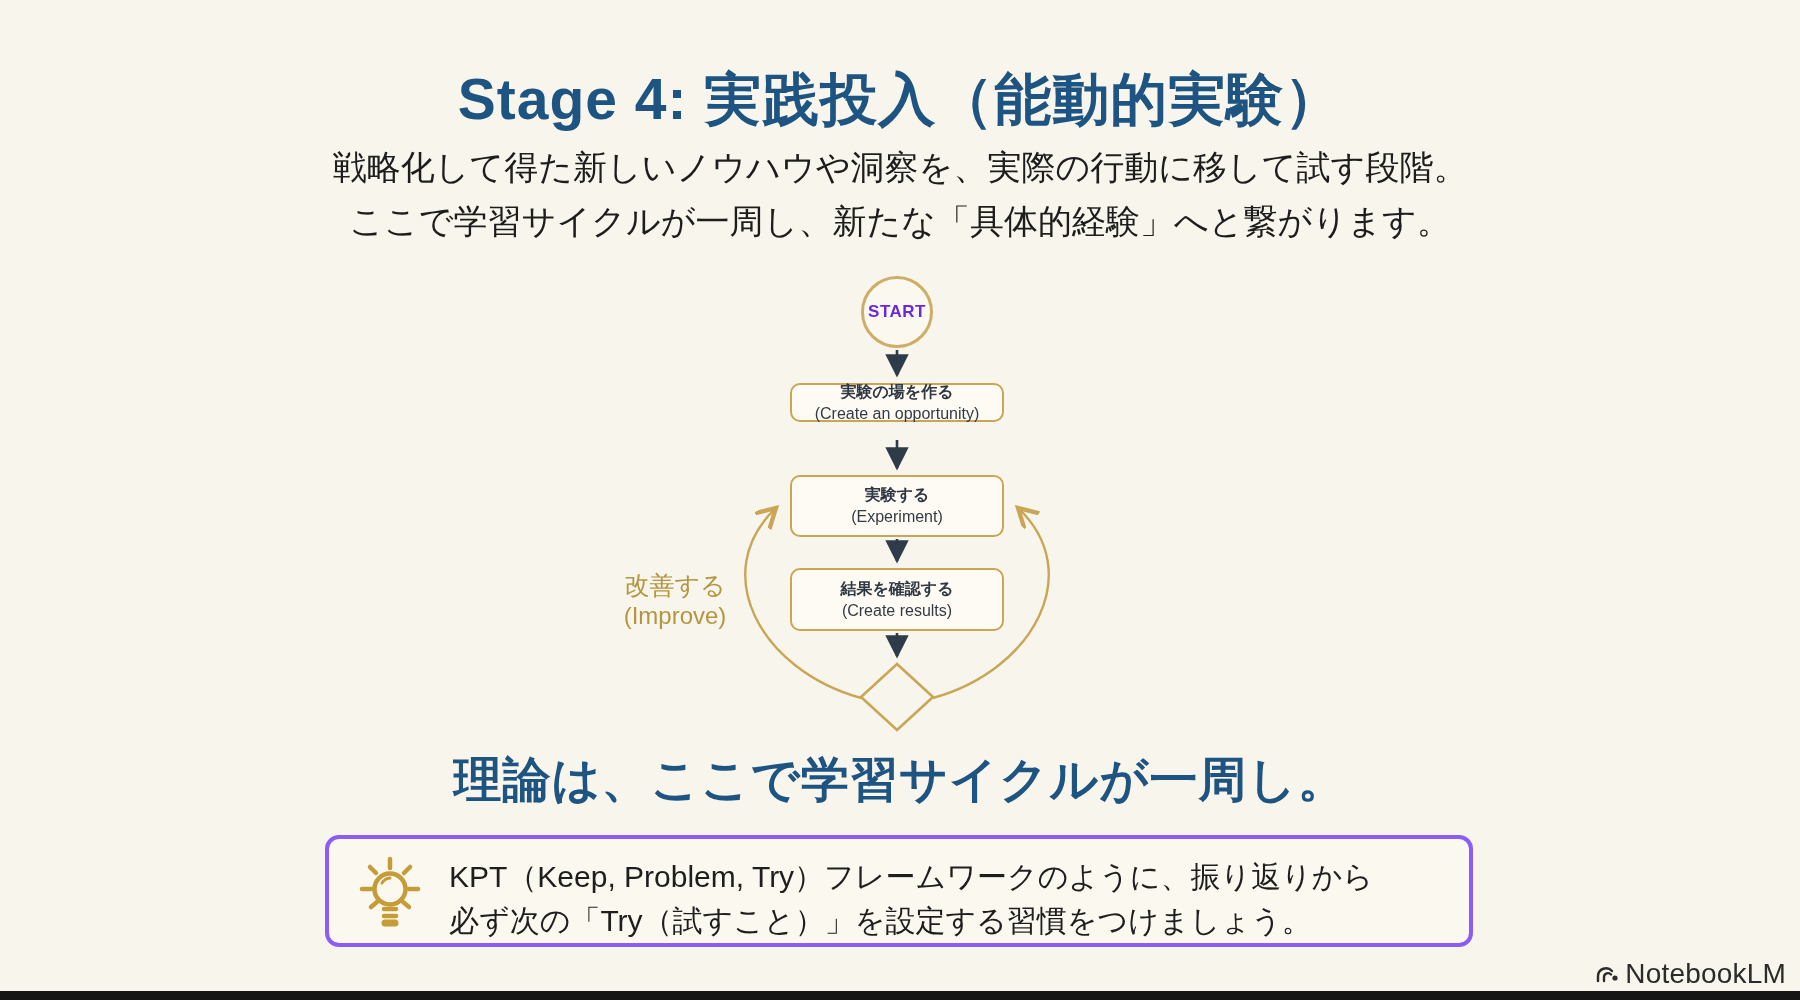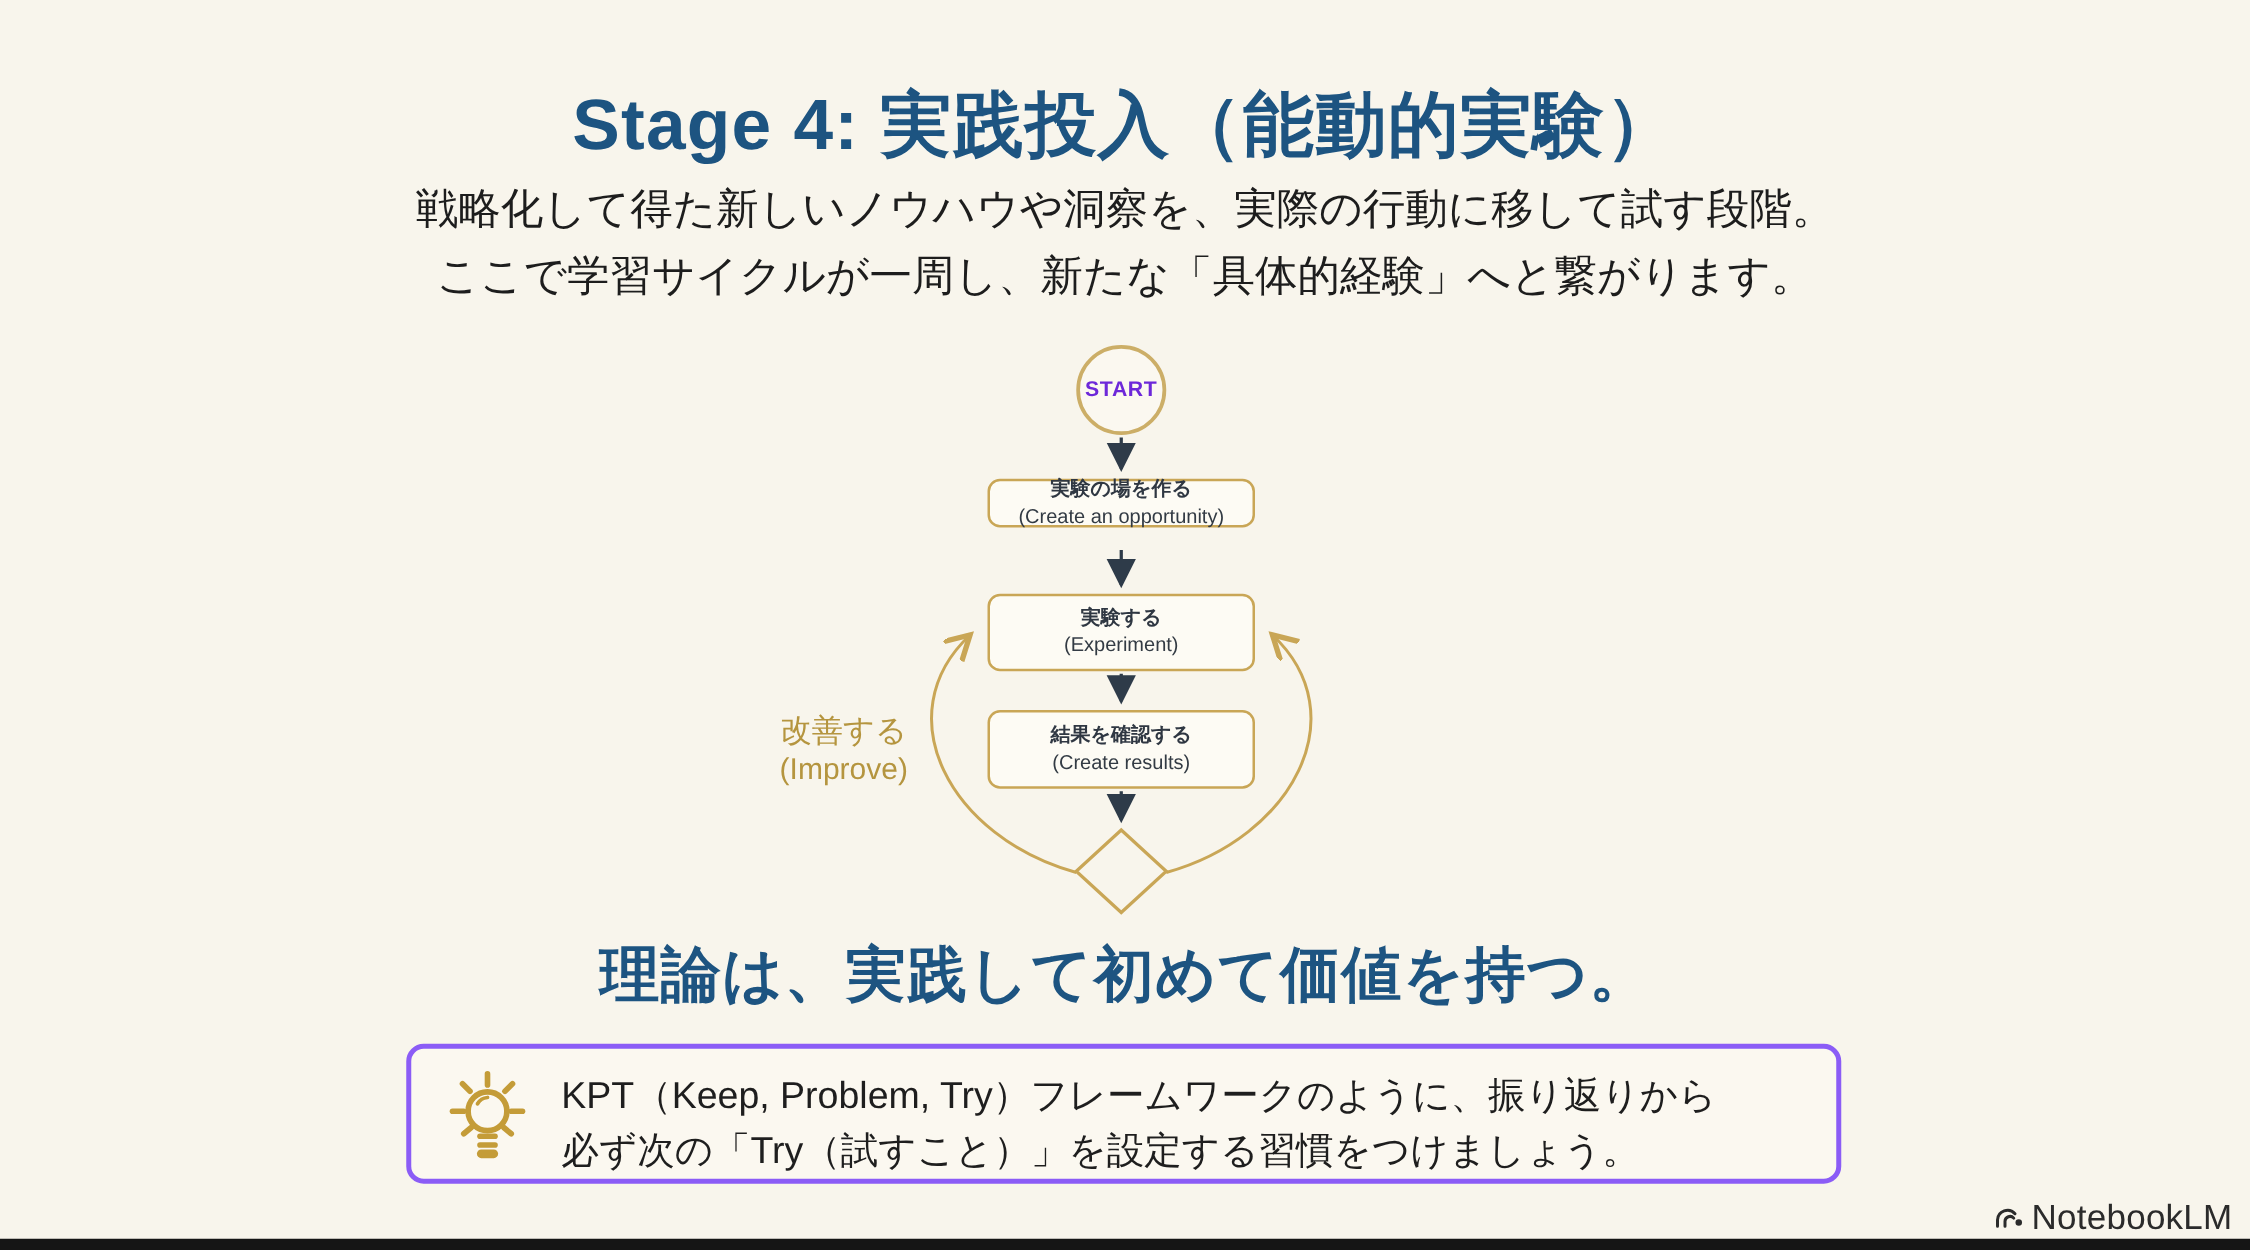--- a/index.html
+++ b/index.html
@@ -147,21 +147,21 @@
       <span class="en">(Create results)</span>
     </div>
 
     <div class="loop-label">
       <span class="ja">改善する</span>
       <span class="en">(Improve)</span>
     </div>
 
   </div>
 
-  <h2 class="tagline">理論は、実践して初めて価値を持つ。</h2>
+  <h2 class="tagline">理論は、ここで学習サイクルが一周し。</h2>
 
   <div class="callout">
     <svg class="bulb" width="66" height="80" viewBox="0 0 66 80">
       <g stroke="#c49c38" stroke-width="4.5" fill="none" stroke-linecap="round">
 
         <line x1="33" y1="4" x2="33" y2="13"></line>
         <line x1="13" y1="12" x2="19" y2="18"></line>
         <line x1="53" y1="12" x2="47" y2="18"></line>
         <line x1="5" y1="34" x2="14" y2="34"></line>
         <line x1="61" y1="34" x2="52" y2="34"></line>

